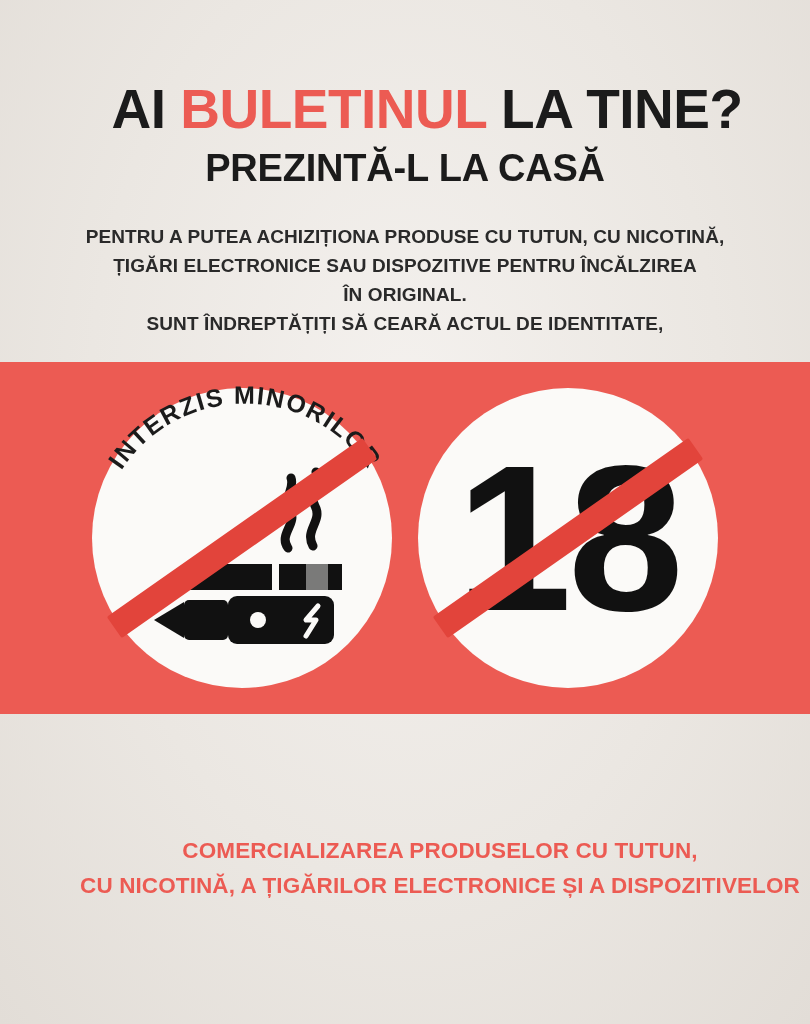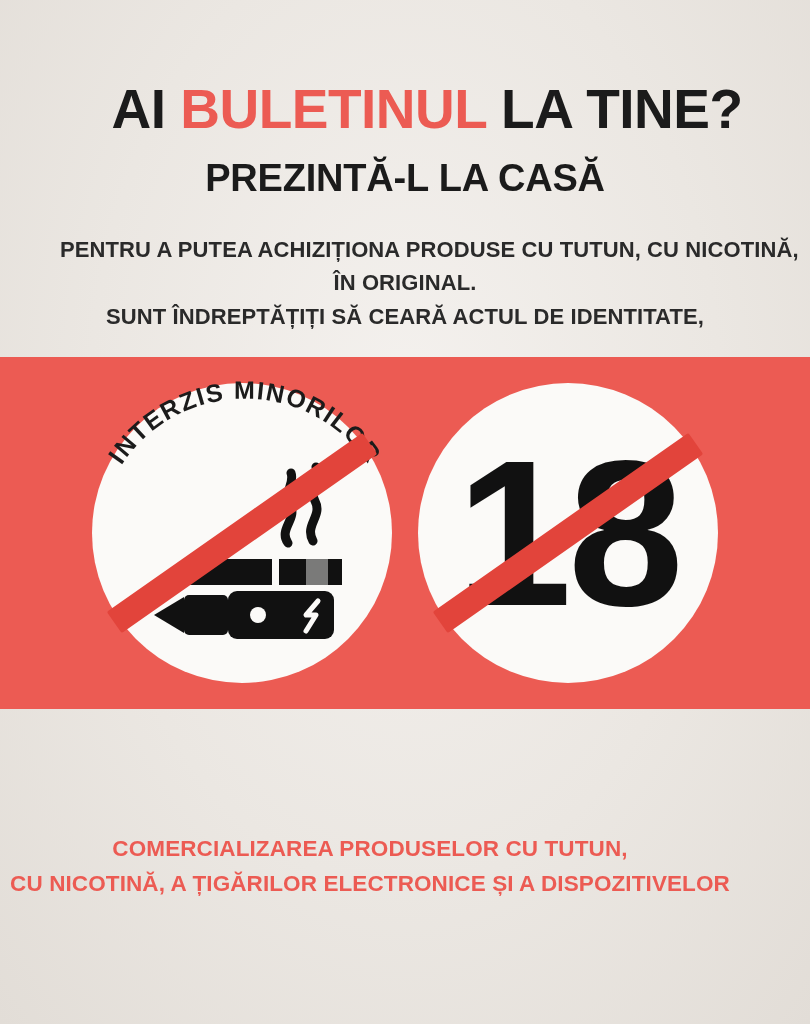--- a/index.html
+++ b/index.html
@@ -34,35 +34,35 @@
     letter-spacing: -0.5px;
     line-height: 1.0;
     color: #1b1b1b;
     white-space: nowrap;
     padding-left: 44px;
   }
   .headline .hl-red {
     color: #ec5b53;
   }
   .subhead {
-    margin-top: 22px;
+    margin-top: 12px;
     font-size: 38px;
     font-weight: bold;
     color: #1b1b1b;
     letter-spacing: -0.2px;
     line-height: 1.05;
   }
 
   
   .intro {
     margin: 34px auto 0 auto;
     width: 690px;
     text-align: center;
     color: #2a2a2a;
-    font-size: 22px;
+    font-size: 19px;
     font-weight: bold;
     line-height: 1.52;
     letter-spacing: 0.1px;
   }
   .intro .line {
     display: block;
     white-space: nowrap;
   }
 
   
@@ -137,21 +137,21 @@
     letter-spacing: -4px;
     line-height: 1;
     font-family: "Liberation Sans", sans-serif;
   }
 
   
   .footer {
     flex: 1;
     display: flex;
     align-items: center;
-    justify-content: flex-start;
+    justify-content: flex-end;
   }
   .footer-text {
     width: 740px;
     text-align: center;
     color: #ec5b53;
     font-size: 22.5px;
     font-weight: bold;
     line-height: 1.55;
     letter-spacing: 0.1px;
   }
@@ -165,20 +165,21 @@
 
 <div class="poster">
 
   <div class="headline-block">
     <div class="headline"><span>AI </span><span class="hl-red">BULETINUL</span><span> LA TINE?</span></div>
     <div class="subhead">PREZINTĂ-L LA CASĂ</div>
   </div>
 
   <div class="intro">
     <span class="line">PENTRU A PUTEA ACHIZIȚIONA PRODUSE CU TUTUN, CU NICOTINĂ,</span>
+    <span class="line">ȚIGĂRI ELECTRONICE SAU DISPOZITIVE PENTRU ÎNCĂLZIREA</span>
     <span class="line">ÎN ORIGINAL.</span>
     <span class="line">SUNT ÎNDREPTĂȚIȚI SĂ CEARĂ ACTUL DE IDENTITATE,</span>
   </div>
 
   <div class="band">
 
     <div class="sign">
       <div class="disc"></div>
 
       <svg class="art" viewBox="0 0 300 300">

